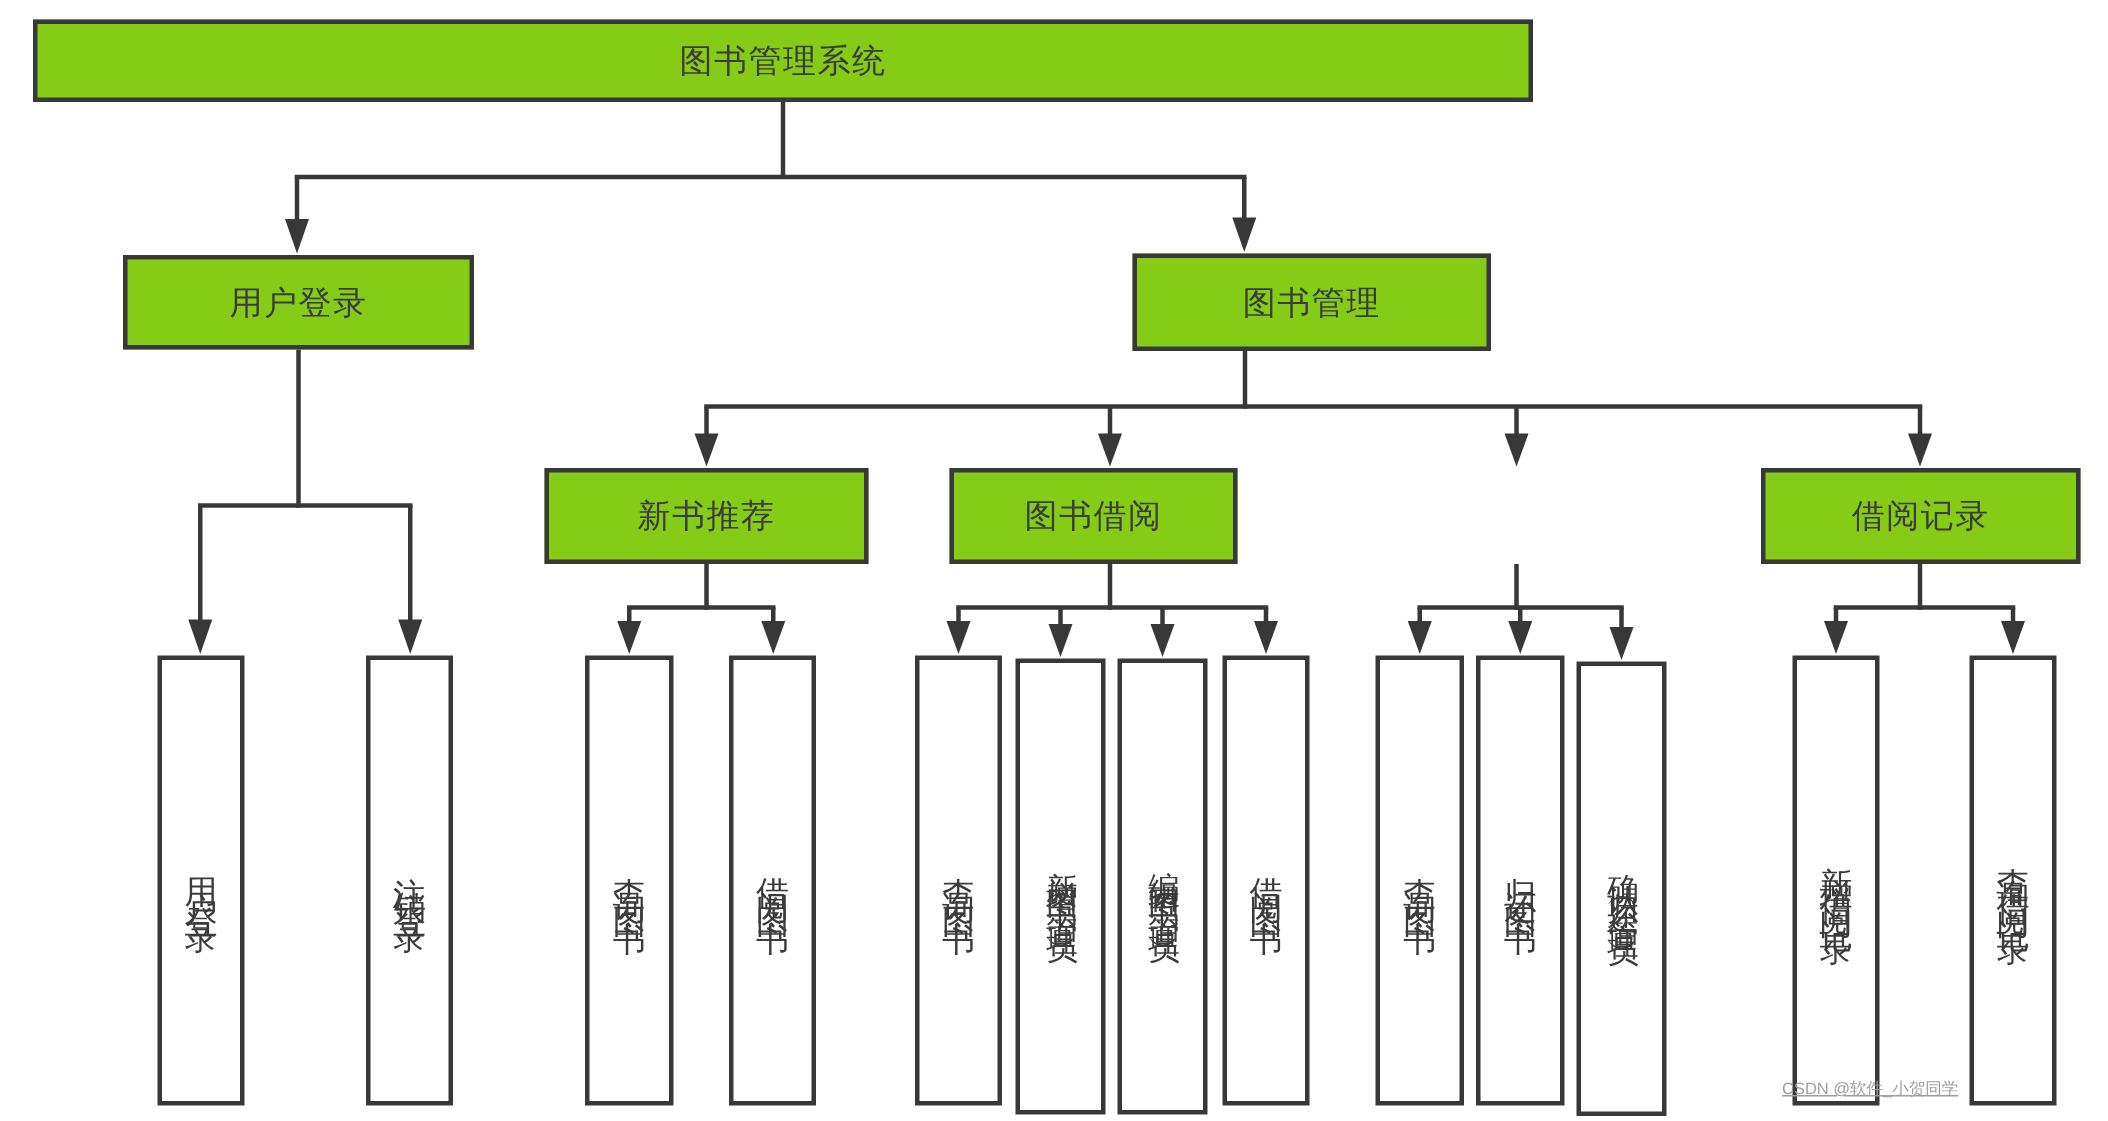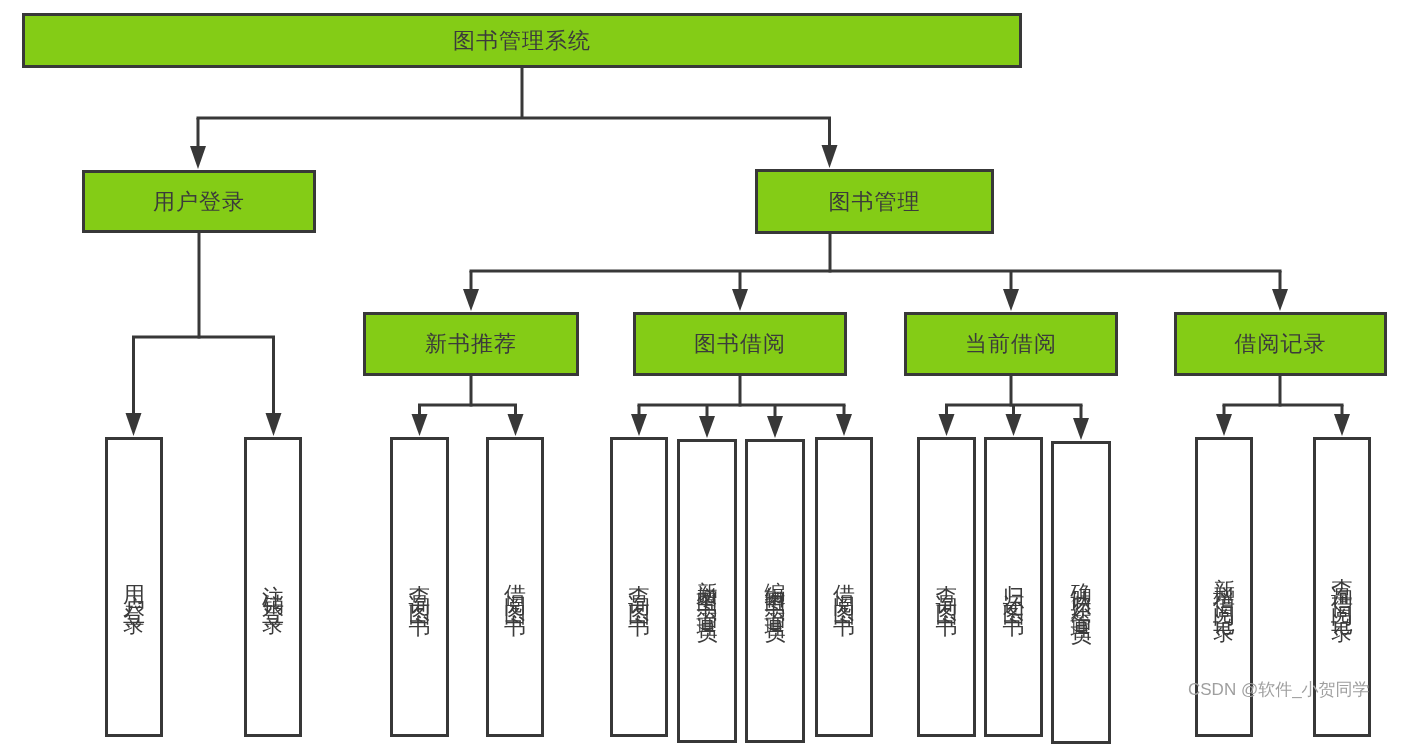--- a/index.html
+++ b/index.html
@@ -41,26 +41,27 @@
     text-orientation:mixed;
     white-space:nowrap;
     font-size:22px;
     letter-spacing:10px;
     color:var(--text);
   }
   .vbox.mid span{letter-spacing:9px;}
   .vbox.long span{font-size:21px;letter-spacing:6px;}
   #watermark{
     position:absolute;
-    left:1188px;top:678px;
+    left:1188px;top:718px;
     width:215px;
-    font-size:17px;
+    font-size:11px;
     color:var(--wm);
     white-space:nowrap;
     z-index:5;
+    text-decoration:underline;
   }
 </style>
 </head>
 <body>
 
 <div id="canvas">
 
   <svg id="connectors" viewBox="0 0 1405 747" xmlns="http://www.w3.org/2000/svg">
     <g stroke="#383838" stroke-width="3" fill="none">
 
@@ -141,25 +142,22 @@
   <div class="hbox" style="left:82px;top:170px;width:234px;height:63px;">
     <span>用户登录</span>
   </div>
   <div class="hbox" style="left:711px;top:169px;width:239px;height:65px;margin-left:44px;">
     <span>图书管理</span>
   </div>
 
   <div class="hbox" style="left:363px;top:312px;width:216px;height:64px;">
     <span>新书推荐</span>
   </div>
-  <div class="hbox" style="left:633px;top:312px;width:214px;height:64px;">
+  <div class="hbox" style="left:633px;top:312px;width:192px;height:64px;">
     <span>图书借阅</span>
-  </div>
-  <div class="hbox" style="left:904px;top:312px;width:214px;height:64px;">
-    <span>当前借阅</span>
   </div>
   <div class="hbox" style="left:1174px;top:312px;width:213px;height:64px;">
     <span>借阅记录</span>
   </div>
 
   <div class="vbox" style="left:105px;top:437px;width:58px;height:300px;">
     <span>用户登录</span>
   </div>
   <div class="vbox" style="left:244px;top:437px;width:58px;height:300px;">
     <span>注销登录</span>

